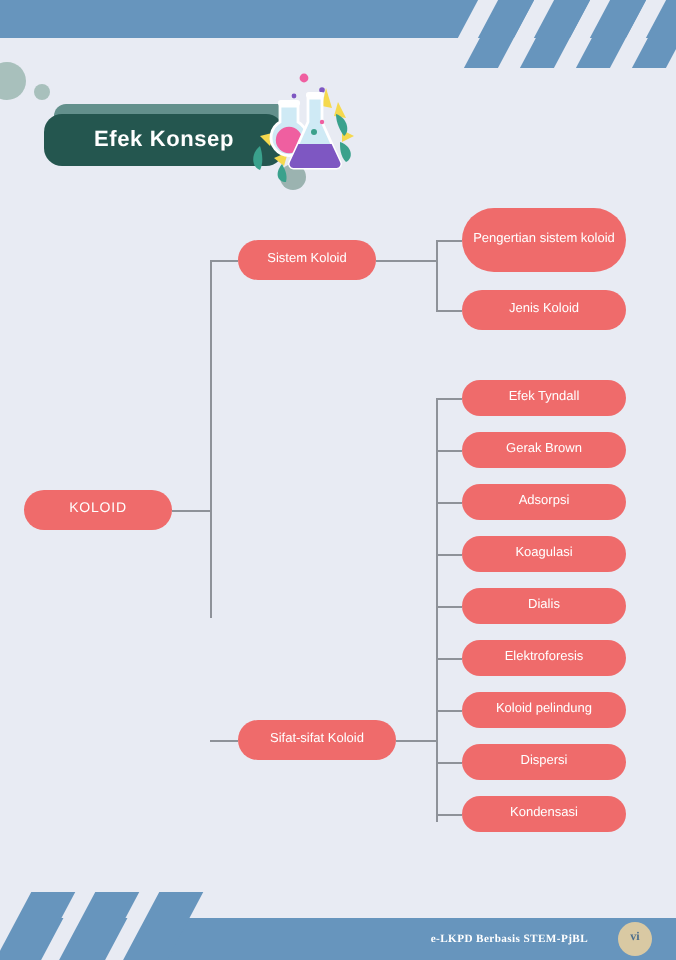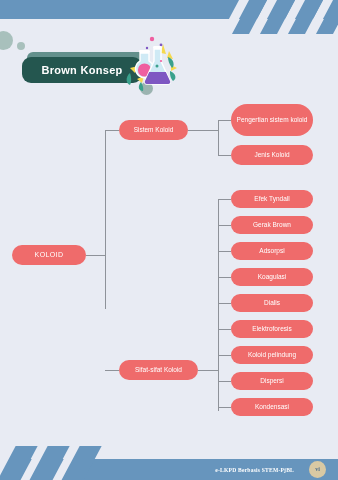--- a/index.html
+++ b/index.html
@@ -121,21 +121,21 @@
   <div class="sq" style="right:80px;"></div>
   <div class="gap" style="right:98px;"></div>
 </div>
 
 <div class="dot dot-a"></div>
 <div class="dot dot-b"></div>
 <div class="dot dot-c"></div>
 
 <div class="banner-back"></div>
 <div class="banner">
-  <span class="banner-title">Brown Konsep</span>
+  <span class="banner-title">Efek Konsep</span>
 </div>
 
 <svg class="flask-art" viewBox="0 0 62 56">
 
   <path d="M47 9 L50 19 L45 18 Z" fill="#f5d94e"></path>
   <path d="M53 16 L57 24 L51 23 Z" fill="#f5d94e"></path>
   <path d="M55 30 L61 33 L55 36 Z" fill="#f5d94e"></path>
   <path d="M14 33 L22 31 L19 38 Z" fill="#f5d94e"></path>
   <path d="M21 44 L28 41 L26 48 Z" fill="#f5d94e"></path>
 

